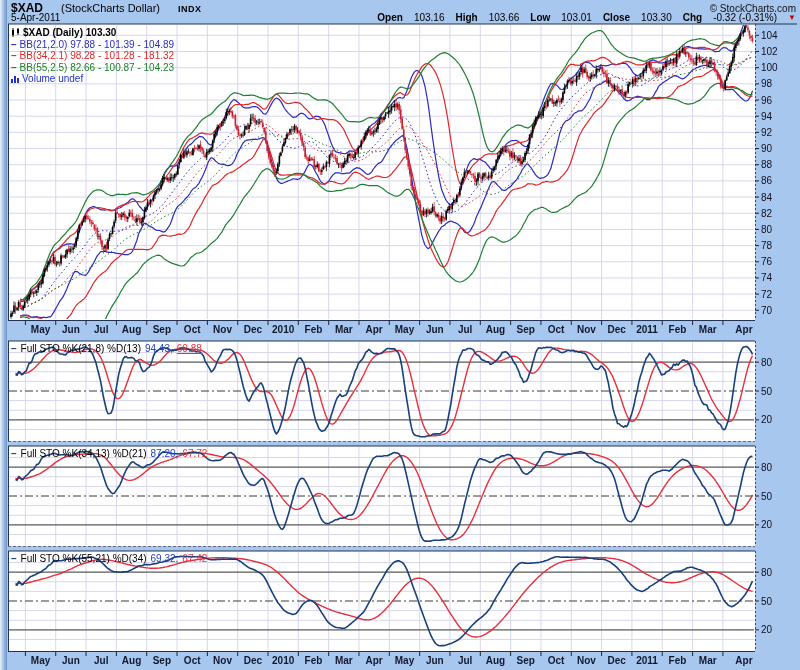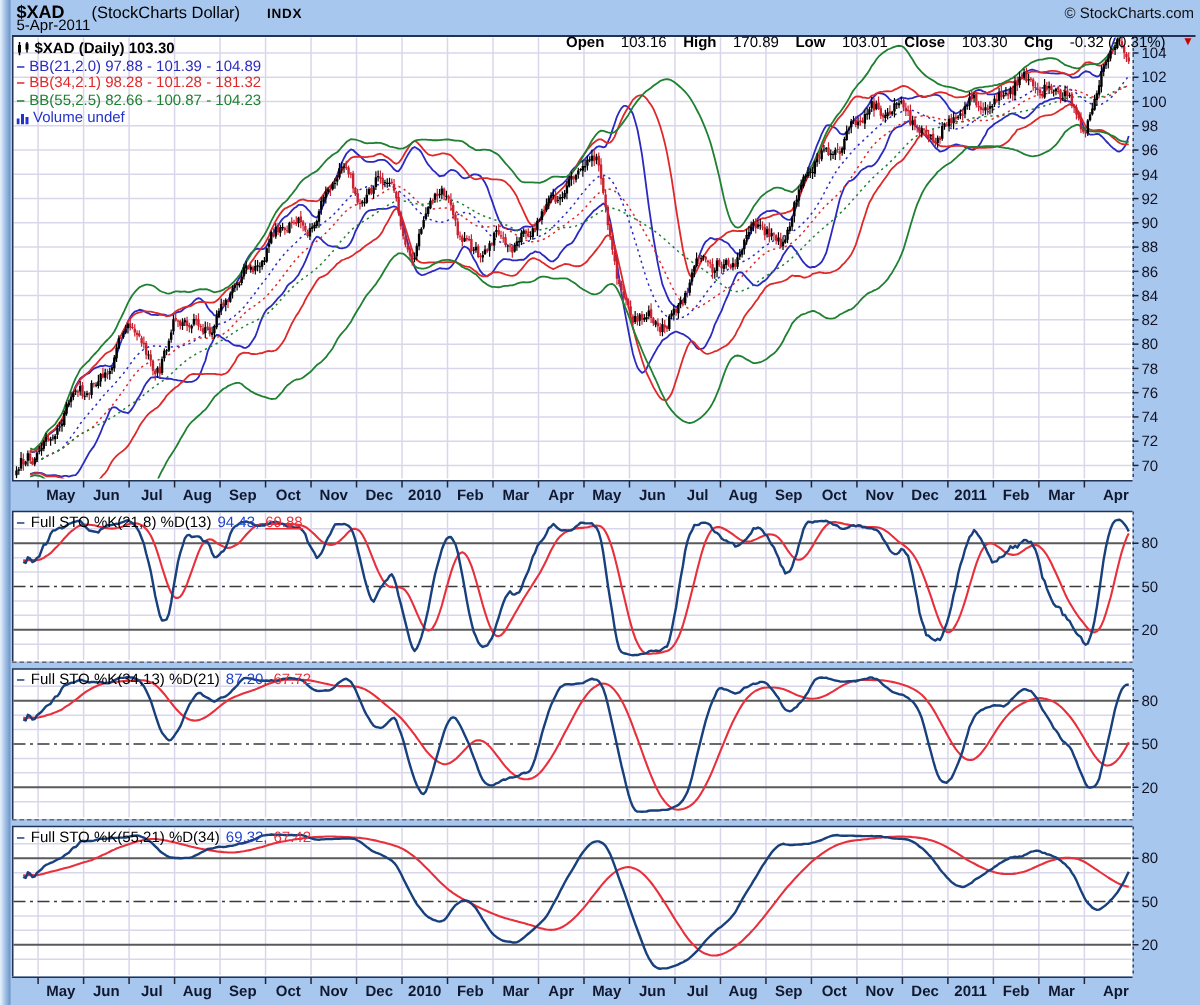--- a/index.html
+++ b/index.html
@@ -11,21 +11,21 @@
   #chart { position:absolute; left:0; top:0; }
 
   .hdr1 { position:absolute; left:11px; top:1px; right:4px; height:12px;
     display:flex; align-items:baseline; gap:18px; white-space:nowrap; }
   .sym { font-size:12px; font-weight:bold; color:#000; }
   .nm  { font-size:11px; color:#000; }
   .exch{ font-size:9px; font-weight:bold; color:#000; letter-spacing:.5px; }
   .copy{ margin-left:auto; font-size:10px; color:#111; }
 
   .hdr2 { position:absolute; left:11px; top:12px; right:4px; height:11px;
-    display:flex; align-items:baseline; white-space:nowrap;flex-direction:column; }
+    display:flex; align-items:baseline; white-space:nowrap; }
   .date { font-size:10px; color:#000; }
   .quote{ margin-left:auto; font-size:10px; color:#000; display:flex; gap:11px; align-items:baseline; }
   .quote b { font-weight:bold; }
   .tri { color:#cc0000; font-size:8px; position:relative; top:-1px; cursor:pointer; }
 
   .legend { position:absolute; z-index:3; font-size:10px; line-height:11.5px; white-space:nowrap;text-align:center; }
   .main-legend { left:11px; top:27px; }
   .lg-row { display:flex; align-items:center; gap:2px; }
   .lt { font-weight:bold; color:#000; }
   .dash { font-weight:bold; margin-right:1px; }
@@ -406,21 +406,21 @@
     <span class="exch">INDX</span>
     <span class="copy">© StockCharts.com</span>
   </div>
 
   <div class="hdr2">
     <span class="date">5-Apr-2011</span>
     <span class="quote">
       <b>Open</b>
       <span>103.16</span>
       <b>High</b>
-      <span>170.89</span>
+      <span>103.66</span>
       <b>Low</b>
       <span>103.01</span>
       <b>Close</b>
       <span>103.30</span>
       <b>Chg</b>
       <span>-0.32 (-0.31%)</span>
       <span class="tri">▼</span>
     </span>
   </div>
 

